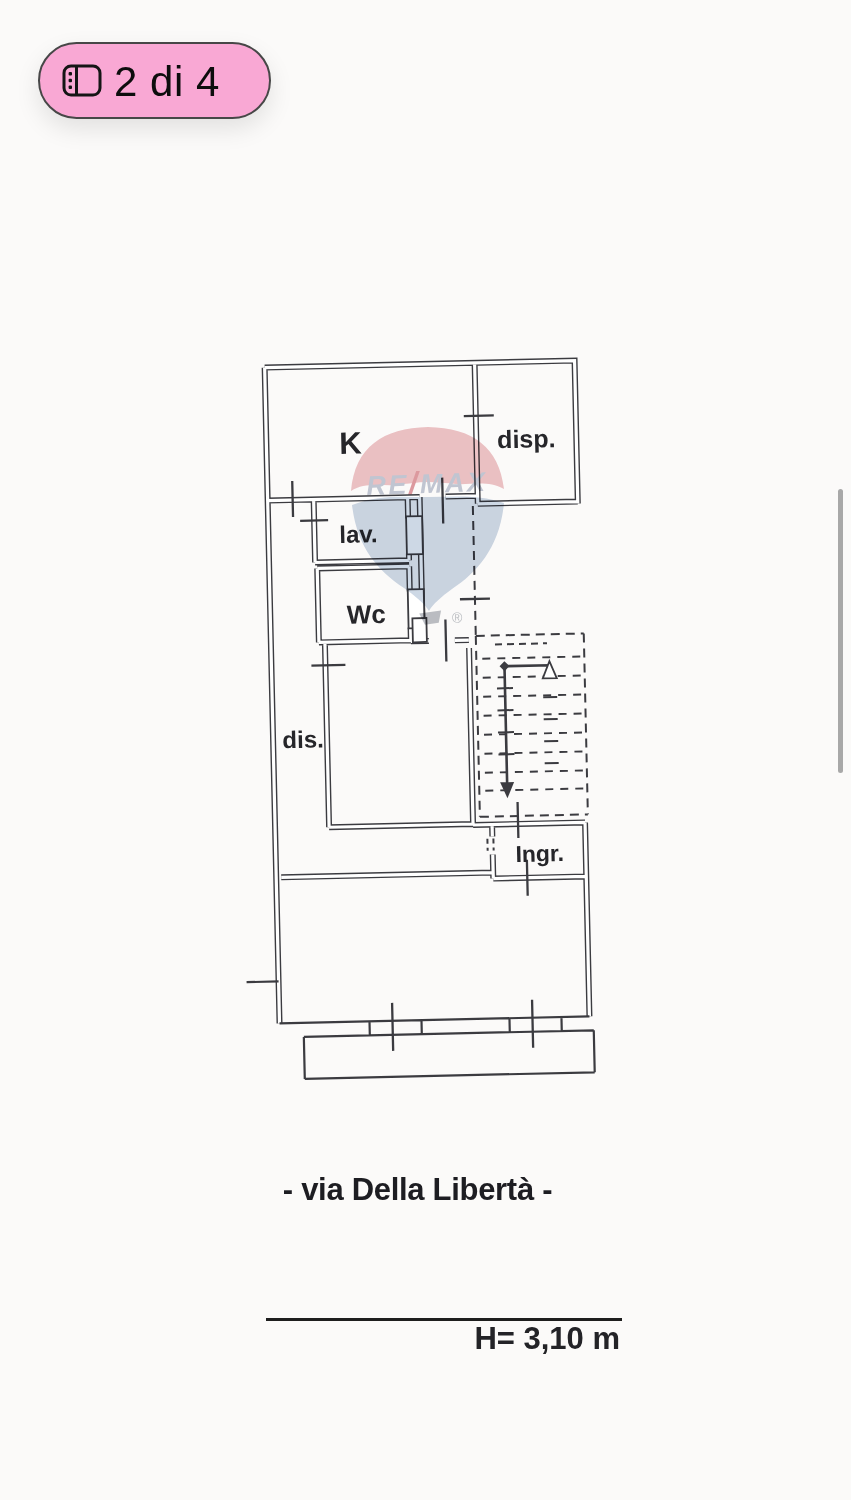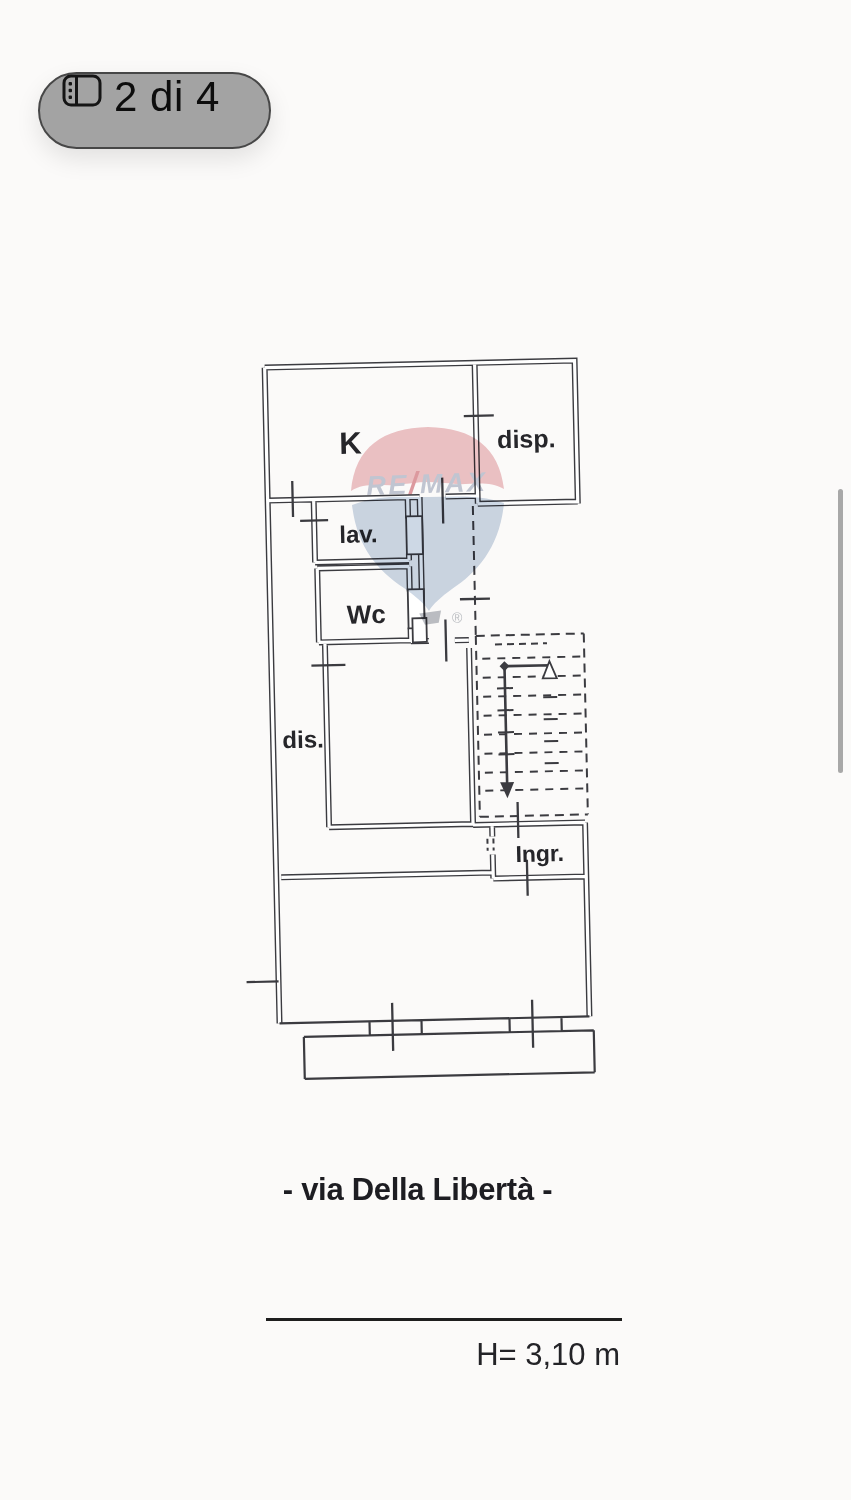--- a/index.html
+++ b/index.html
@@ -1,41 +1,41 @@
 <!DOCTYPE html>
 <html><head>
 <meta charset="utf-8">
 <style>
   html,body{margin:0;padding:0;background:#fbfaf9;}
   .stage{position:relative;width:851px;height:1500px;overflow:hidden;
          background:#fbfaf9;font-family:"Liberation Sans",sans-serif;}
 
   
   .badge{position:absolute;left:38px;top:42px;width:233px;height:77px;
-         background:#a3a3a3;border:2px solid #474747;border-radius:40px;
+         background:#f9a8d4;border:2px solid #474747;border-radius:40px;
          box-shadow:0 10px 24px rgba(0,0,0,.10);
-         display:flex;gap:12px;padding-left:22px;box-sizing:border-box;margin-top:30px;}
+         display:flex;align-items:center;gap:12px;padding-left:22px;box-sizing:border-box;}
   .badge-label{font-size:42px;color:#0d0d0d;letter-spacing:.5px;line-height:1;padding-top:2px;}
 
   
   .plan-svg{position:absolute;left:0;top:0;}
   .ink{stroke:#3b3b40;fill:none;}
   .room-label{font-family:"Liberation Sans",sans-serif;font-weight:bold;fill:#26262a;}
   .wm{mix-blend-mode:multiply;opacity:.58;}
   .wm-text{font-family:"Liberation Sans",sans-serif;font-weight:bold;font-style:italic;
            letter-spacing:2.5px;fill:#98a1b8;}
 
   
   .street{position:absolute;left:0;top:1172px;width:851px;text-align:center;
           transform:translateX(-8px);font-size:31px;font-weight:700;color:#1d1d22;letter-spacing:-0.3px;}
   .piano-block{position:absolute;left:266px;top:1318px;width:356px;}
   .piano-title{border-left:3px solid #1e1e1e;padding:6px 0 10px 15px;
                font-size:44px;font-weight:700;color:#17171a;letter-spacing:1px;line-height:1.15;}
   .piano-underline{height:3px;background:#1e1e1e;width:100%;}
-  .height-note{margin-top:16px;text-align:right;font-size:31px;font-weight:400;
+  .height-note{text-align:right;font-size:31px;font-weight:700;
                color:#232327;padding-right:2px;}
 
   
   .scroll-thumb{position:absolute;left:838px;top:489px;width:5px;height:284px;
                 background:#a8a8a8;border-radius:3px;}
 </style>
 </head>
 <body>
 
 <div class="stage">

